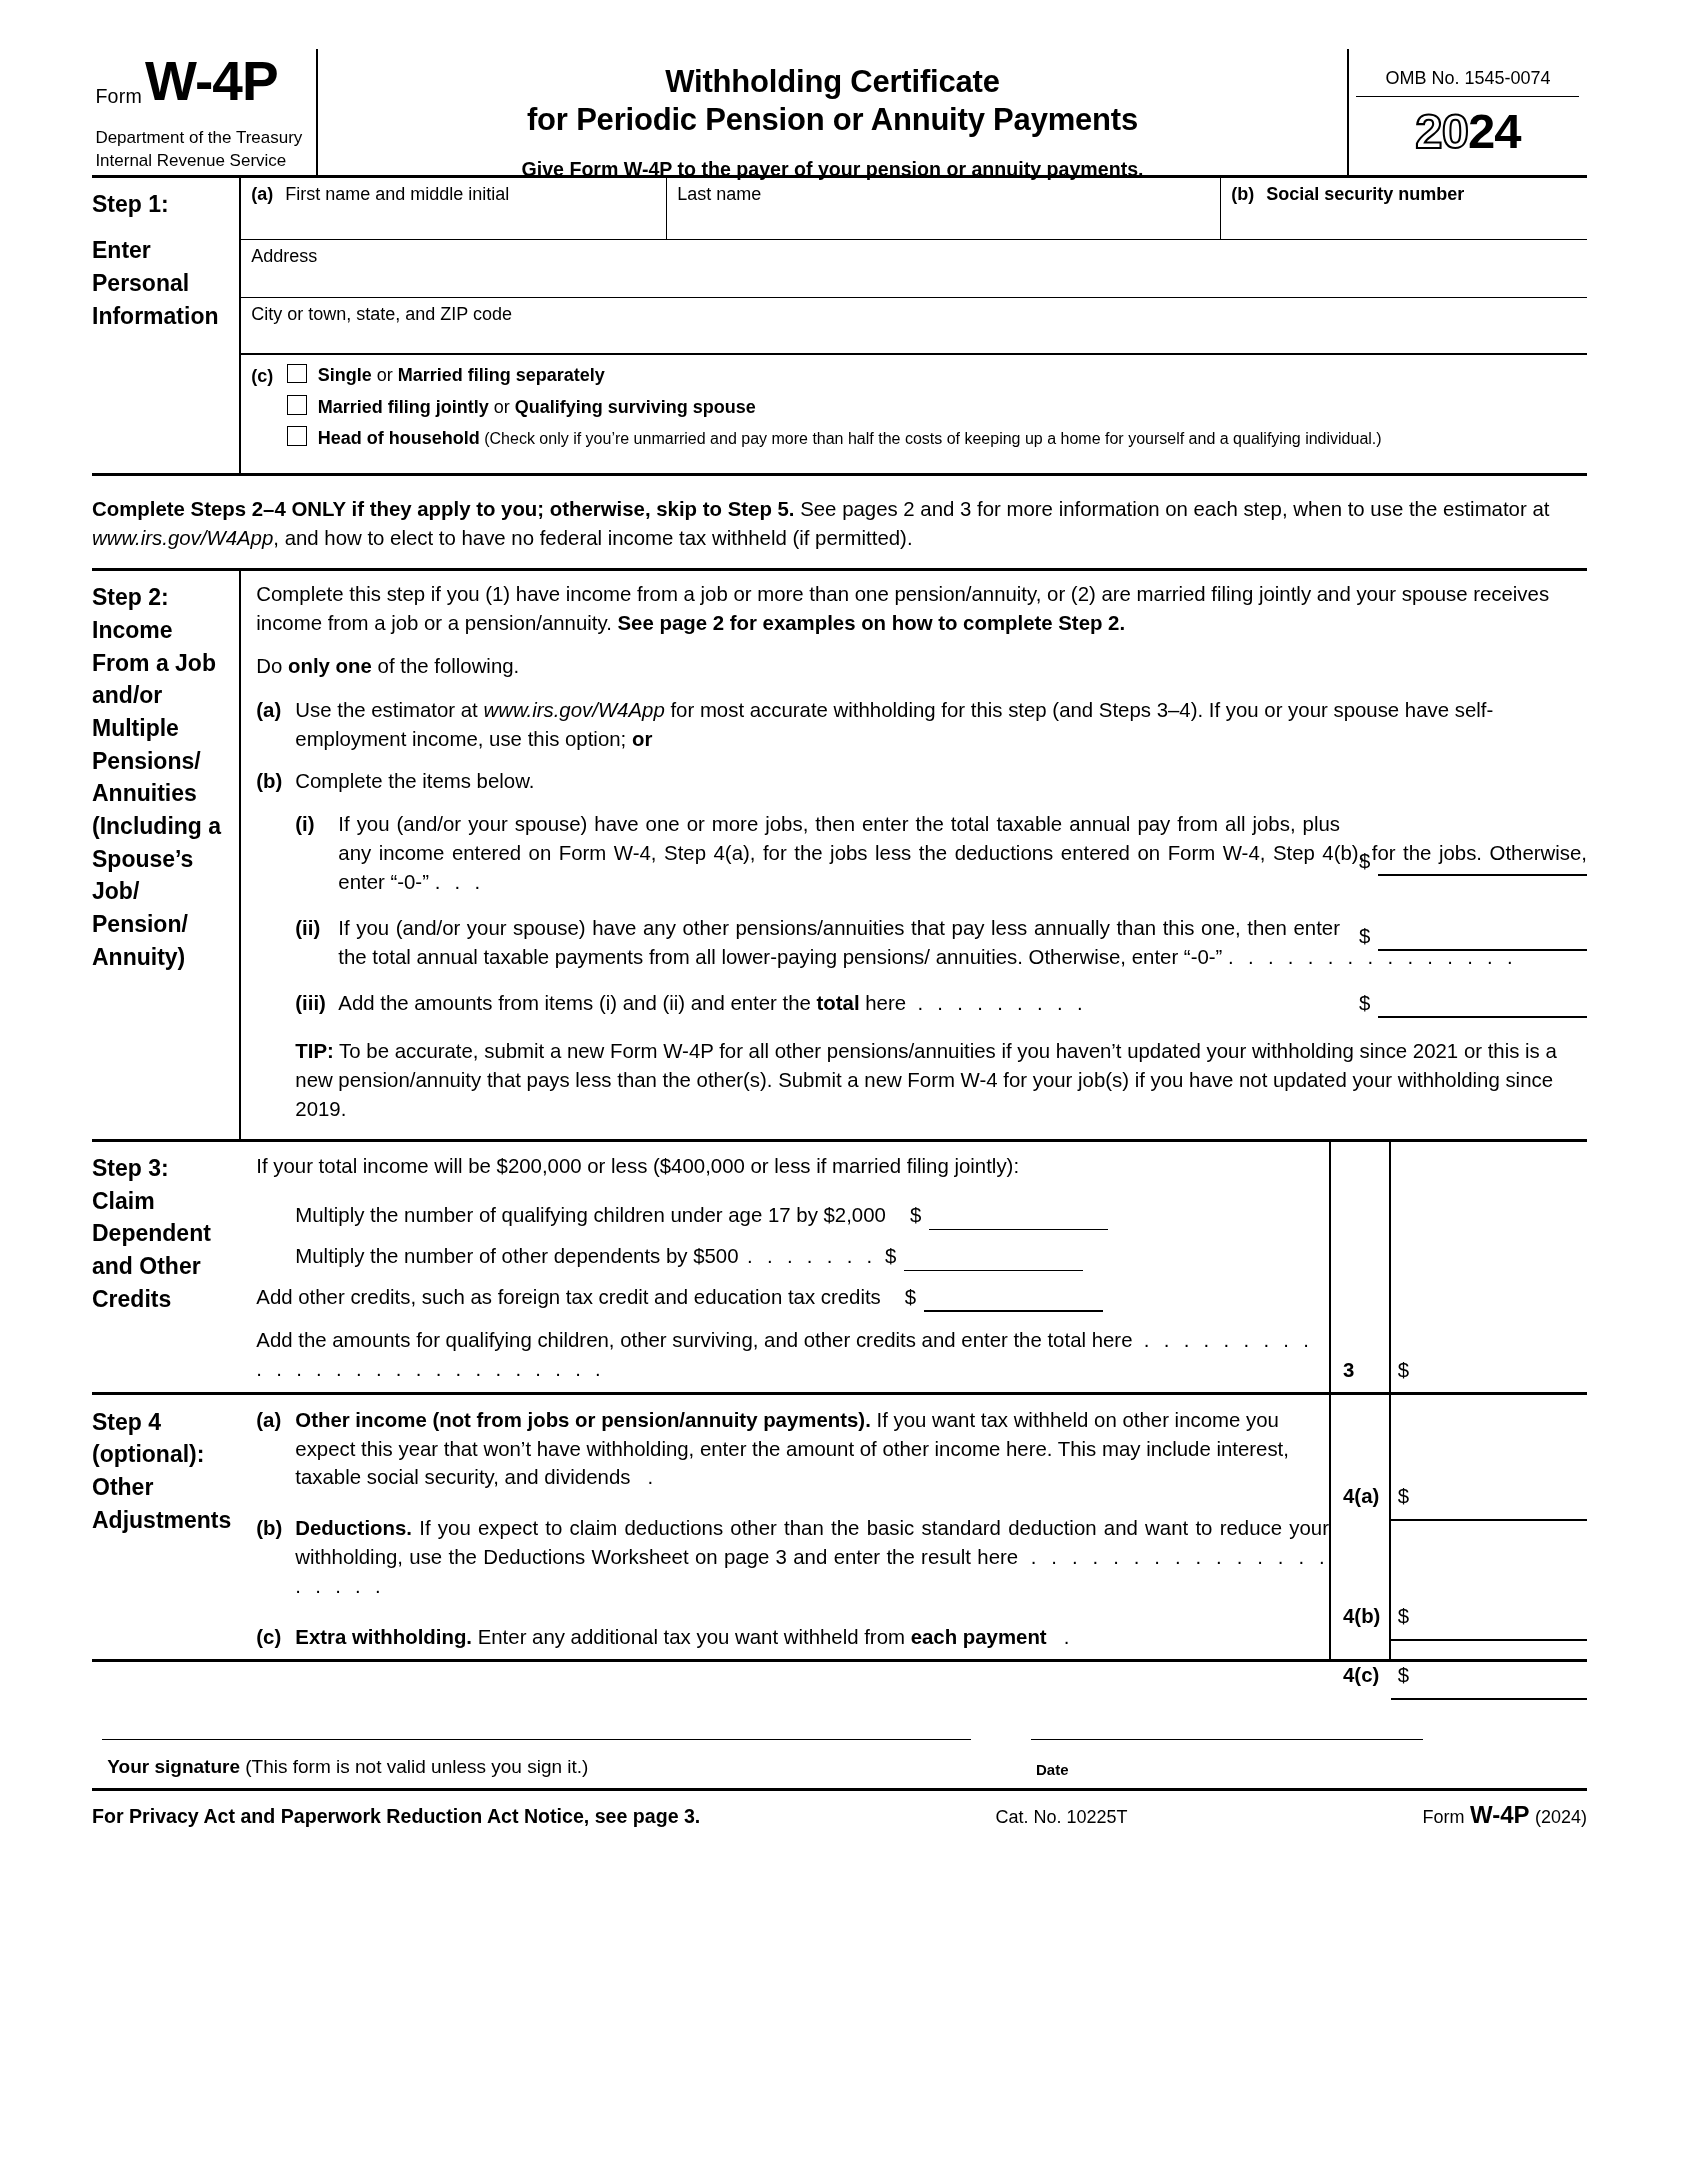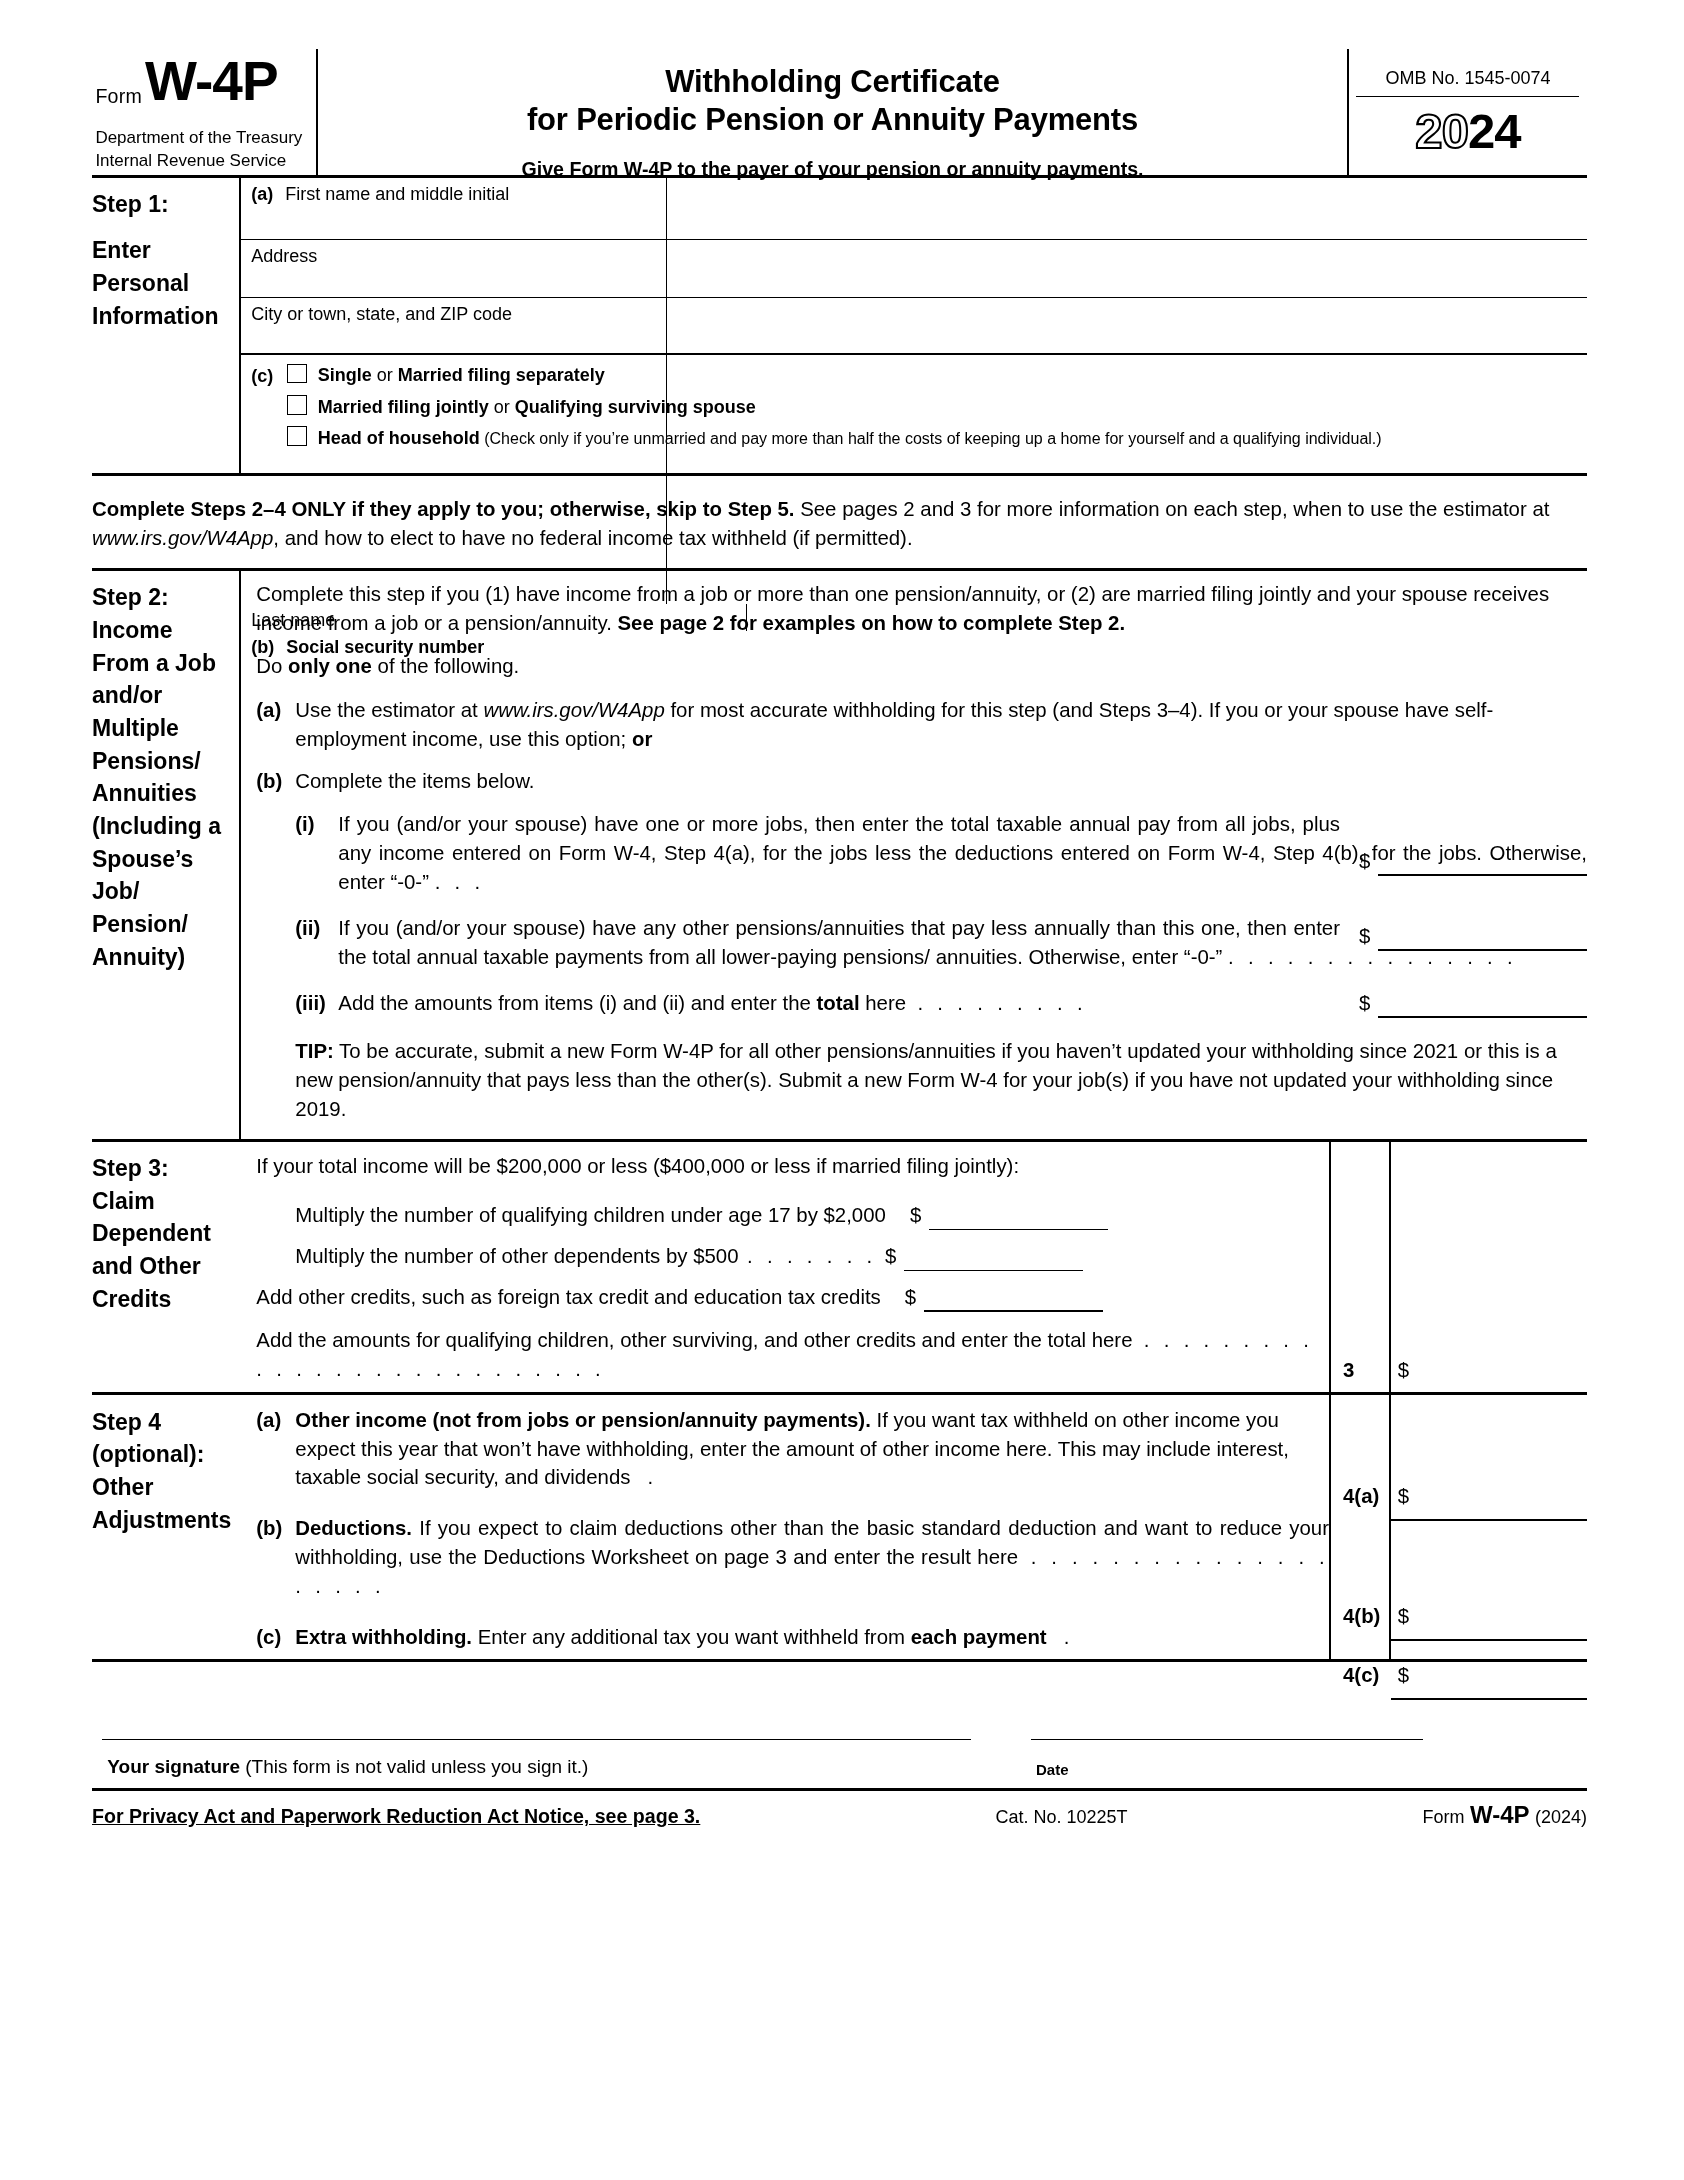--- a/index.html
+++ b/index.html
@@ -121,21 +121,21 @@
     box-sizing:border-box;
     border-right:2.6px solid #000;
     padding:10.2px 0 8.5px 0;
   }
   .steplbl{
     font-size:23px;
     font-weight:bold;
     line-height:1.42;
   }
   .step1-body{flex:1 1 auto;}
-  .s1row1{display:flex;height:61px;flex-direction:column;}
+  .s1row1{display:flex;height:61px;}
   .s1c{
     box-sizing:border-box;
     padding:6px 0 0 10.2px;
     position:relative;
   }
   .s1c.first{width:426px;flex:0 0 426px;border-right:1.7px solid #000;}
   .s1c.last{width:506px;flex:1 1 auto;border-right:1.7px solid #000;}
   .s1c.ssn{width:366px;flex:0 0 366px;}
   .fieldlbl{font-size:18px;}
   .fieldlbl b{font-weight:bold;}
@@ -325,21 +325,21 @@
   }
 
   
   .footer{
     border-top:3.4px solid #000;
     display:flex;
     align-items:baseline;
     padding-top:10.2px;
     font-size:19.6px;
   }
-  .f-left{flex:0 0 auto;font-weight:bold;text-decoration:underline;}
+  .f-left{flex:0 0 auto;font-weight:bold;}
   .f-mid{flex:1 1 auto;text-align:center;font-size:18px;}
   .f-right{flex:0 0 auto;text-align:right;}
   .f-right .fw{font-size:18px;}
   .f-right .fn{font-size:24px;font-weight:bold;}
   .f-right .fy{font-size:18px;}
 </style>
 </head>
 <body>
 
 <div class="page">

